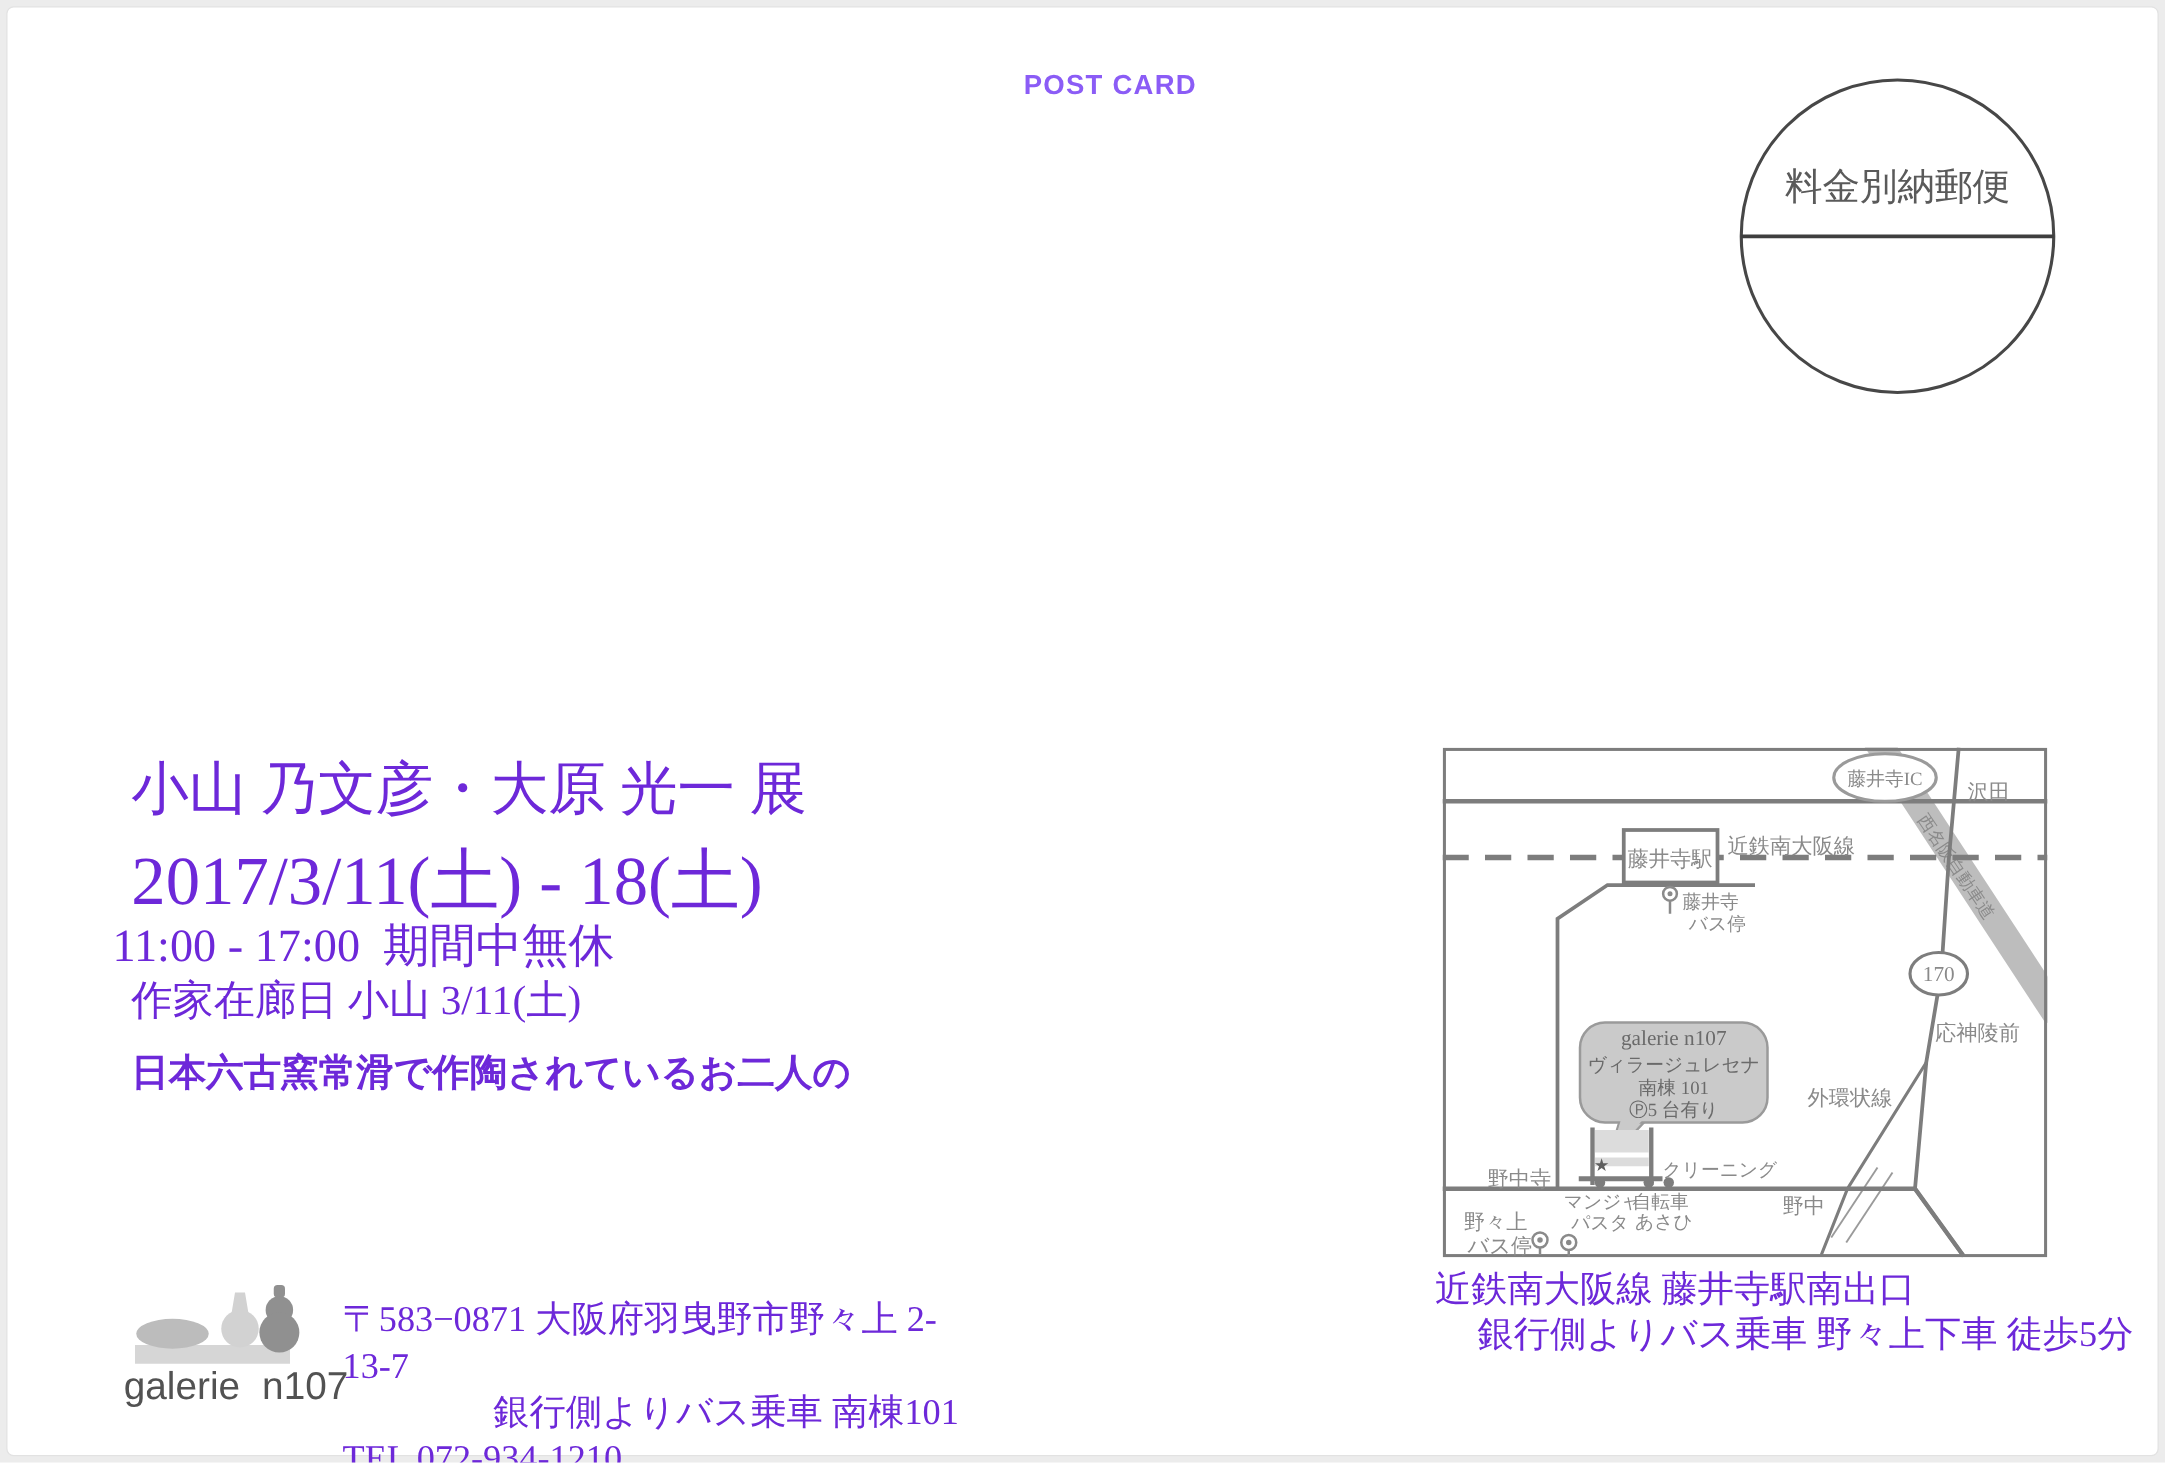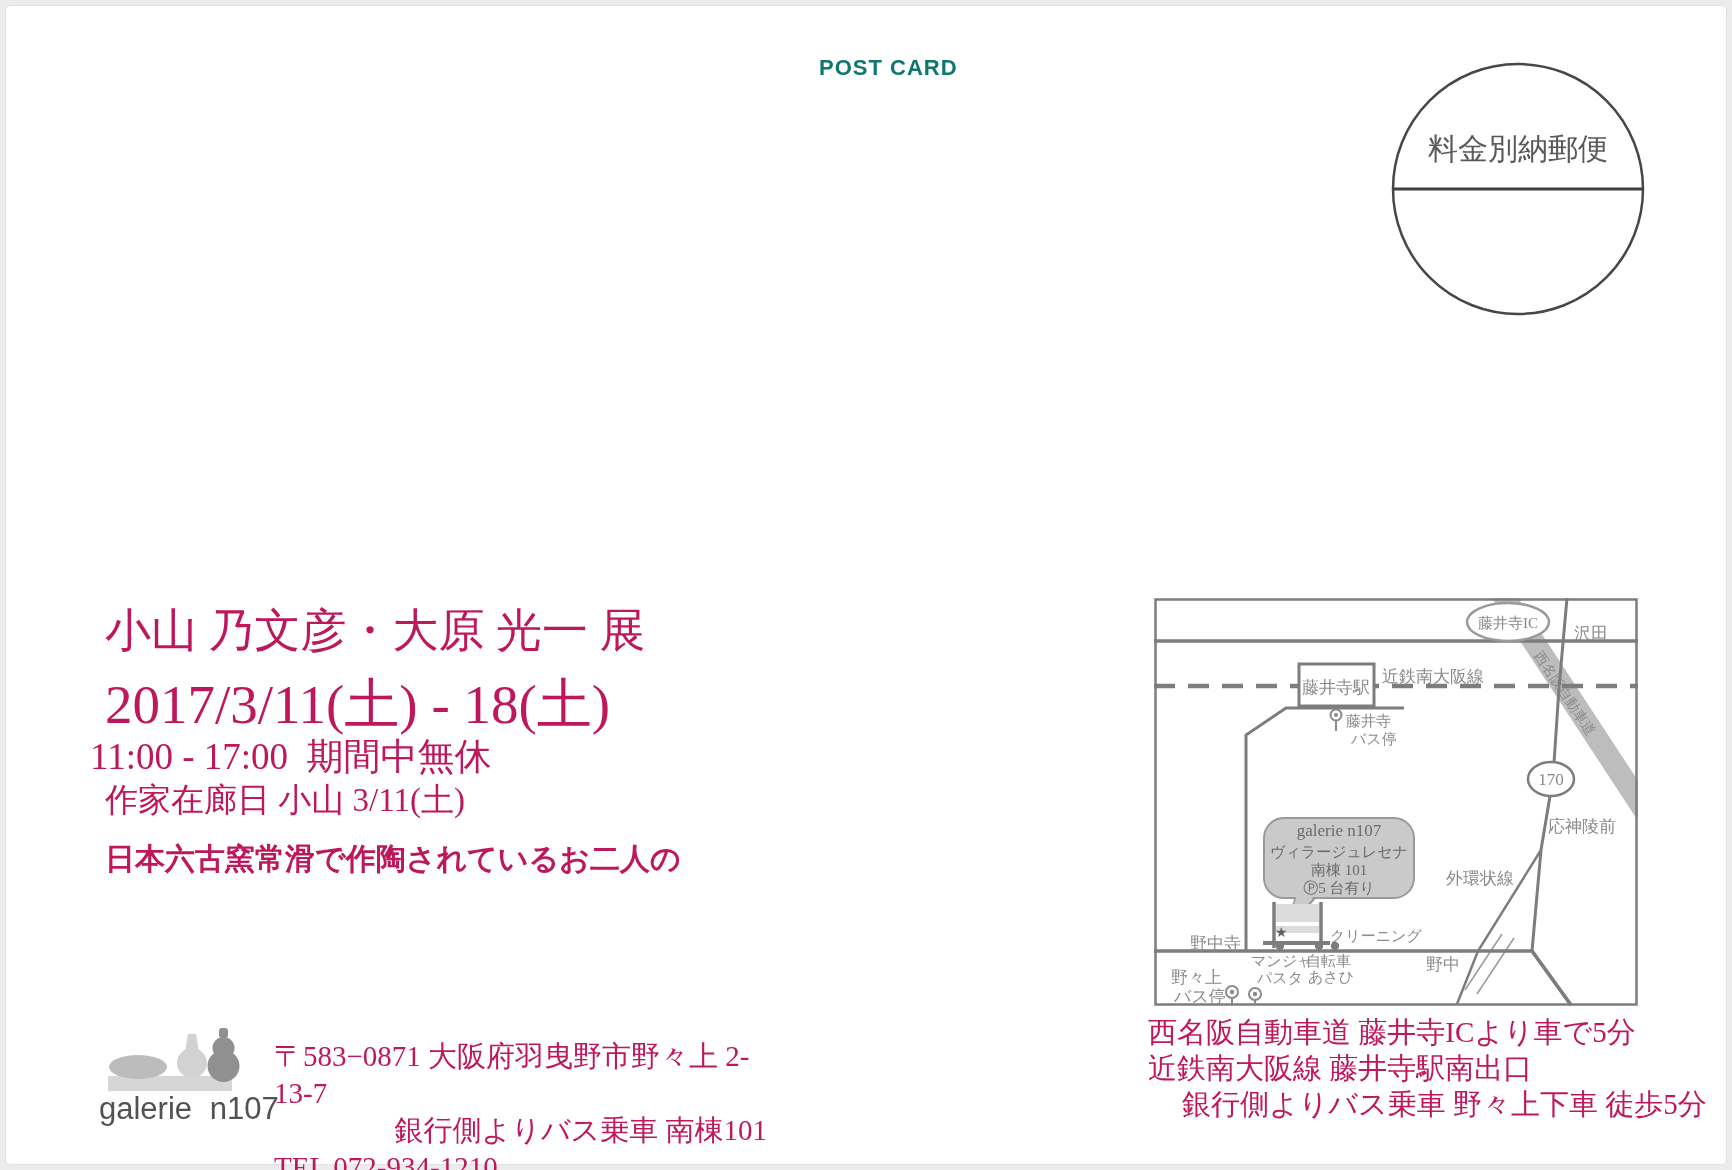--- a/index.html
+++ b/index.html
@@ -7,25 +7,25 @@
     width:1732px;height:1170px;position:relative;overflow:hidden;
     background:#ececec;
     font-family:"Liberation Serif", serif;
     color:#4d4d4d;
   }
   .card{
     position:absolute;left:5px;top:5px;right:5px;bottom:5px;
     background:#ffffff;border-radius:6px;border:1px solid #e2e2e2;
   }
   .abs{position:absolute;}
-  .txt{white-space:pre-wrap;color:#be185d;}
+  .txt{white-space:pre-wrap;color:#6d28d9;}
   .postcard-label{
     left:813px;top:49px;
     font-family:"Liberation Sans", sans-serif;
-    font-size:22px;letter-spacing:1px;color:#0f766e;font-weight:bold;
+    font-size:22px;letter-spacing:1px;color:#8b5cf6;font-weight:bold;
   }
   .title{left:99px;top:594px;font-size:46px;}
   .dates{left:99px;top:662px;font-size:55px;}
   .hours{left:84px;top:726px;font-size:37px;}
   .artistday{left:99px;top:772px;font-size:33px;}
   .desc{left:99px;top:830px;font-size:30px;line-height:45px;font-weight:bold;}
   .logo-text{
     left:93px;top:1085px;font-family:"Liberation Sans", sans-serif;
     font-size:31px;color:#525252;word-spacing:9px;
   }
@@ -159,18 +159,17 @@
     </g>
     <g>
       <circle cx="101" cy="396" r="6" fill="#ffffff" stroke="#8a8a8a" stroke-width="2"></circle>
       <circle cx="101" cy="396" r="2.2" fill="#8a8a8a"></circle>
       <line x1="101" y1="402" x2="101" y2="407" stroke="#8a8a8a" stroke-width="2"></line>
     </g>
     <text x="272" y="372" class="m17">野中</text>
   </svg>
 
   <div class="abs directions">
-    <div class="txt">西名阪自動車道 藤井寺ICより車で5分</div>
     <div class="txt">近鉄南大阪線 藤井寺駅南出口</div>
     <div class="txt indent">銀行側よりバス乗車 野々上下車 徒歩5分</div>
   </div>
 
 </div>
 
 </body></html>

